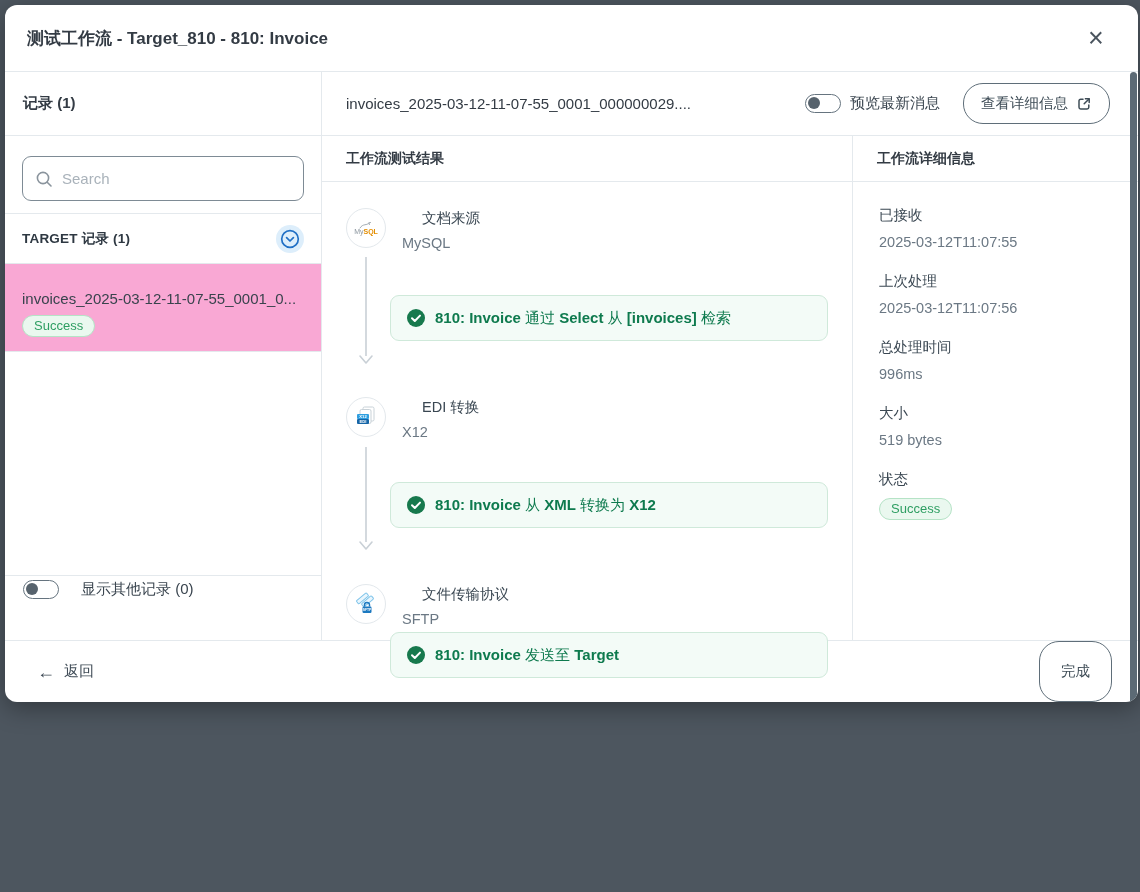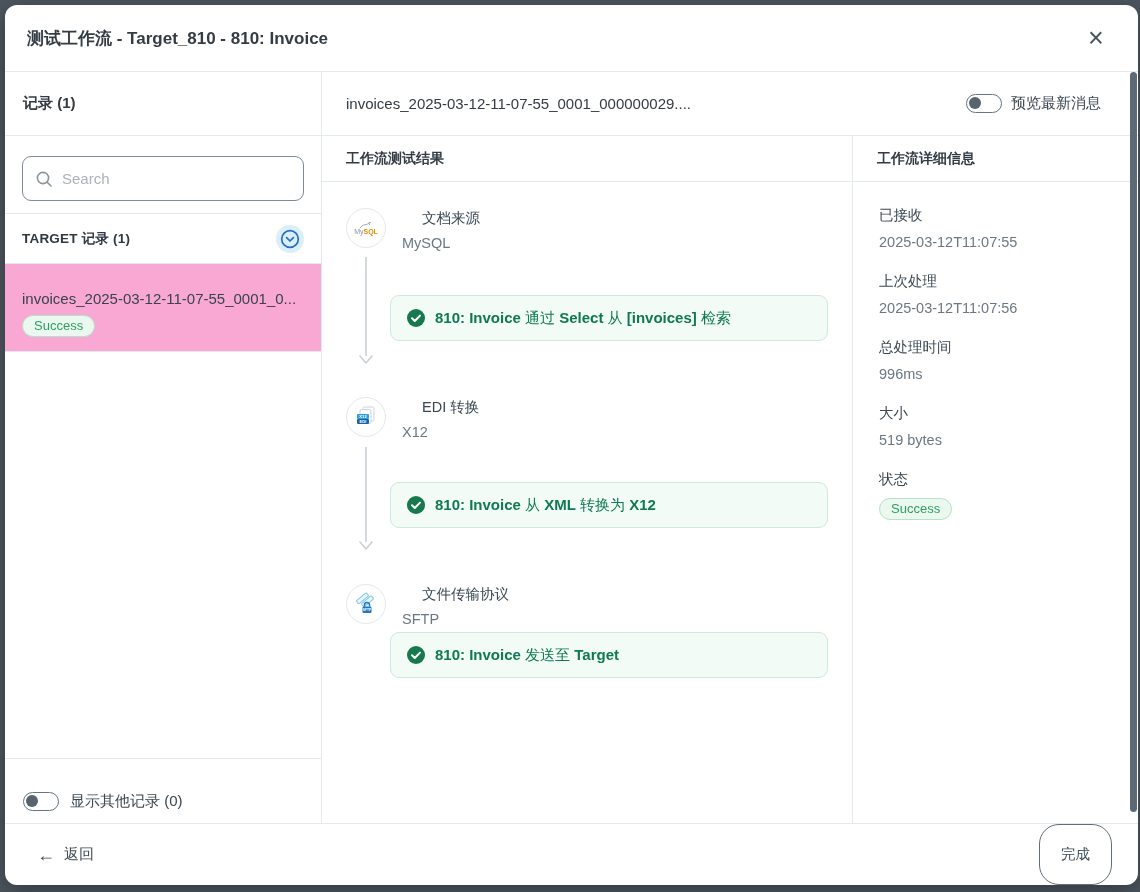--- a/index.html
+++ b/index.html
@@ -5,21 +5,21 @@
   * { margin:0; padding:0; box-sizing:border-box; }
   html,body { width:1140px; height:892px; }
   body {
     font-family:"Liberation Sans","DejaVu Sans",sans-serif;
     background:#4d565f;
     position:relative;
     overflow:hidden;
     color:#333d47;
   }
   .modal {
-    position:absolute; left:5px; top:5px; width:1133px; height:880px;
+    position:absolute; left:5px; top:5px; width:1133px; height:697px;
     background:#fff; border-radius:12px; overflow:hidden;
     display:flex; flex-direction:column;
     box-shadow:0 6px 24px rgba(0,0,0,.35);
   }
   
   .title-bar {
     height:67px; flex:0 0 67px; border-bottom:1px solid #e4e9ed;
     display:flex; align-items:center; padding:0 26px 0 22px;
   }
   .title-bar .title { font-size:17px; font-weight:700; color:#333b44; flex:1; }
@@ -63,21 +63,21 @@
     font-size:15px; color:#39434d; white-space:nowrap; overflow:hidden;
   }
   .badge {
     display:inline-block; margin-top:8px; padding:2px 11px 3px;
     background:#eaf8ef; border:1px solid #b5e3c6; border-radius:11px;
     font-size:13px; color:#2e9e62;
   }
   .sidebar-spacer { flex:1; }
   .sidebar-toggle-row {
     flex:0 0 65px; border-top:1px solid #e4e9ed;
-    display:flex; align-items:flex-end; gap:11px; padding:12px 18px;
+    display:flex; align-items:flex-start; gap:22px; padding:4px 18px;
   }
   .toggle {
     width:36px; height:19px; flex:0 0 36px; border:1.5px solid #66747f; border-radius:10px;
     background:#fff; position:relative; cursor:pointer; display:inline-block;
   }
   .toggle .knob {
     position:absolute; left:2px; top:2px; width:12px; height:12px;
     border-radius:50%; background:#57636d;
   }
   .toggle-label { font-size:15px; color:#3a454f; }
@@ -199,20 +199,28 @@
 
     <div class="content">
       <div class="content-header">
         <span class="filename">invoices_2025-03-12-11-07-55_0001_000000029....</span>
         <span class="preview-toggle-group">
           <span class="toggle">
               <span class="knob"></span>
             </span>
           <span class="toggle-label">预览最新消息</span>
         </span>
+        <button class="pill-btn">
+          <span>查看详细信息</span>
+          <svg width="16" height="16" viewBox="0 0 16 16">
+            <path d="M7 3.2H4.7C3.7 3.2 3 3.9 3 4.9v6.4c0 1 .7 1.7 1.7 1.7h6.4c1 0 1.7-.7 1.7-1.7V9" fill="none" stroke="#3e4c56" stroke-width="1.5" stroke-linecap="round"></path>
+            <polyline points="9.4,2.8 13.2,2.8 13.2,6.6" fill="none" stroke="#3e4c56" stroke-width="1.5" stroke-linecap="round" stroke-linejoin="round"></polyline>
+            <line x1="13" y1="3" x2="8.2" y2="7.8" stroke="#3e4c56" stroke-width="1.5" stroke-linecap="round"></line>
+          </svg>
+        </button>
       </div>
 
       <div class="content-body">
 
         <div class="workflow-col">
           <div class="section-header">工作流测试结果</div>
           <div class="steps">
 
             <div class="step" style="top:26px;">
               <span class="step-icon">

